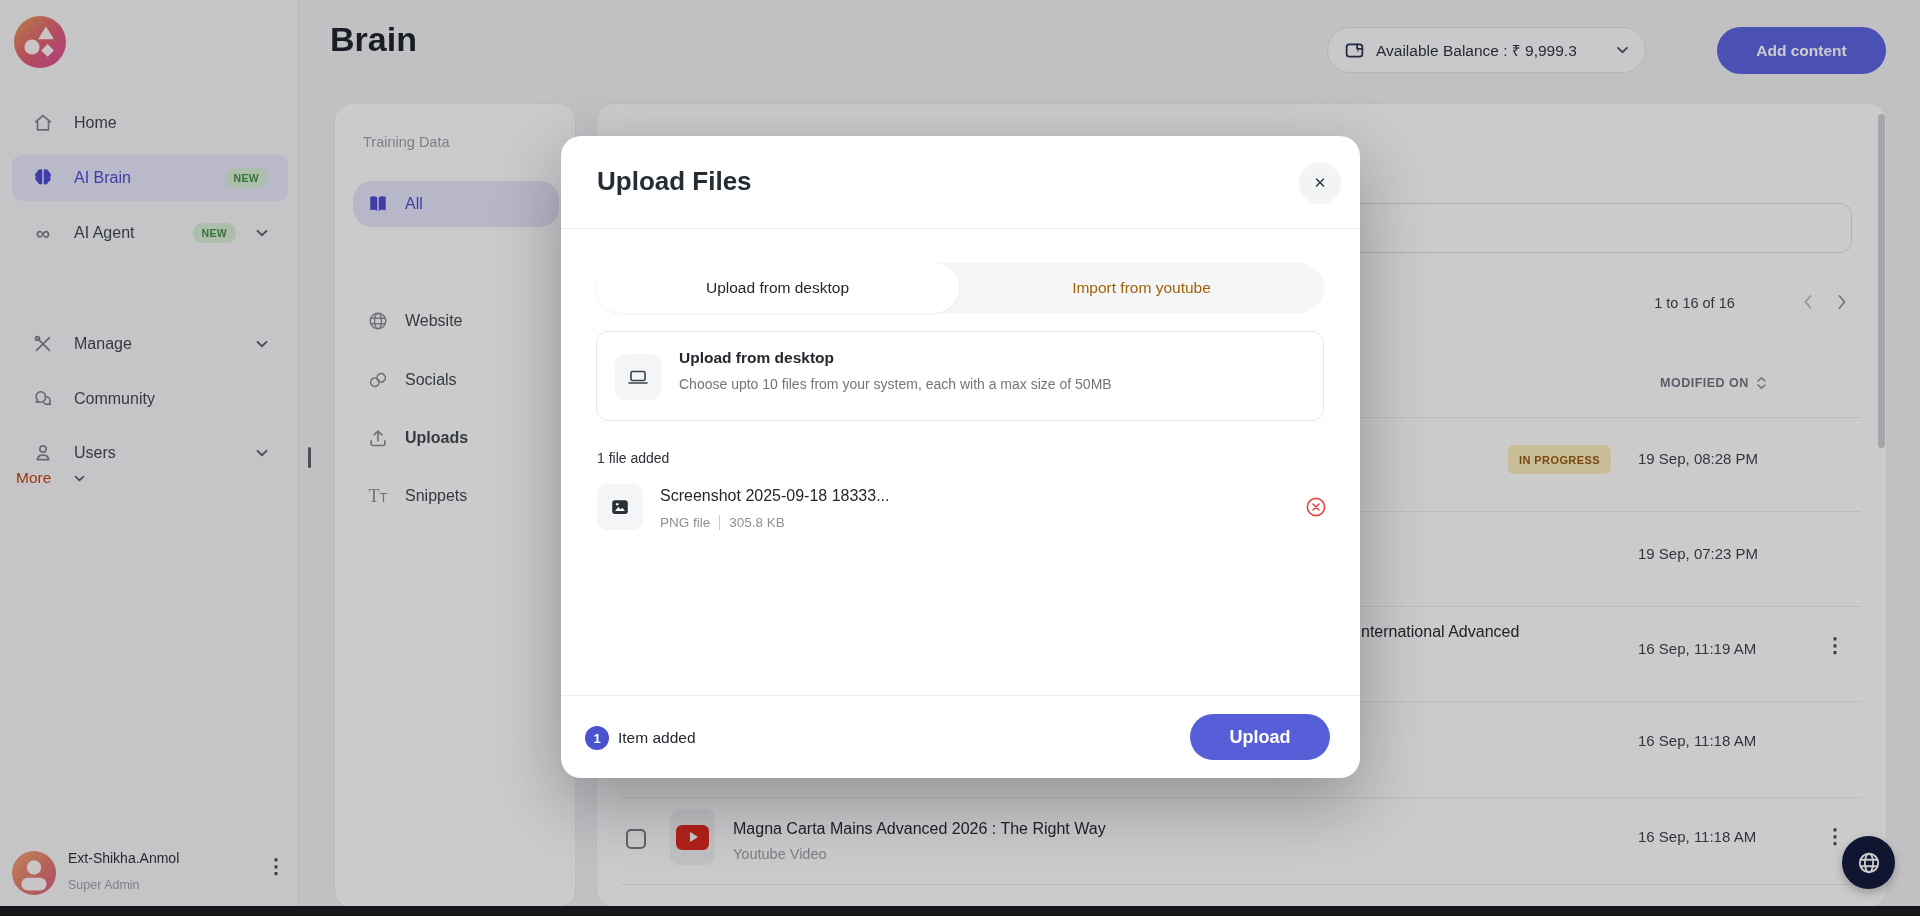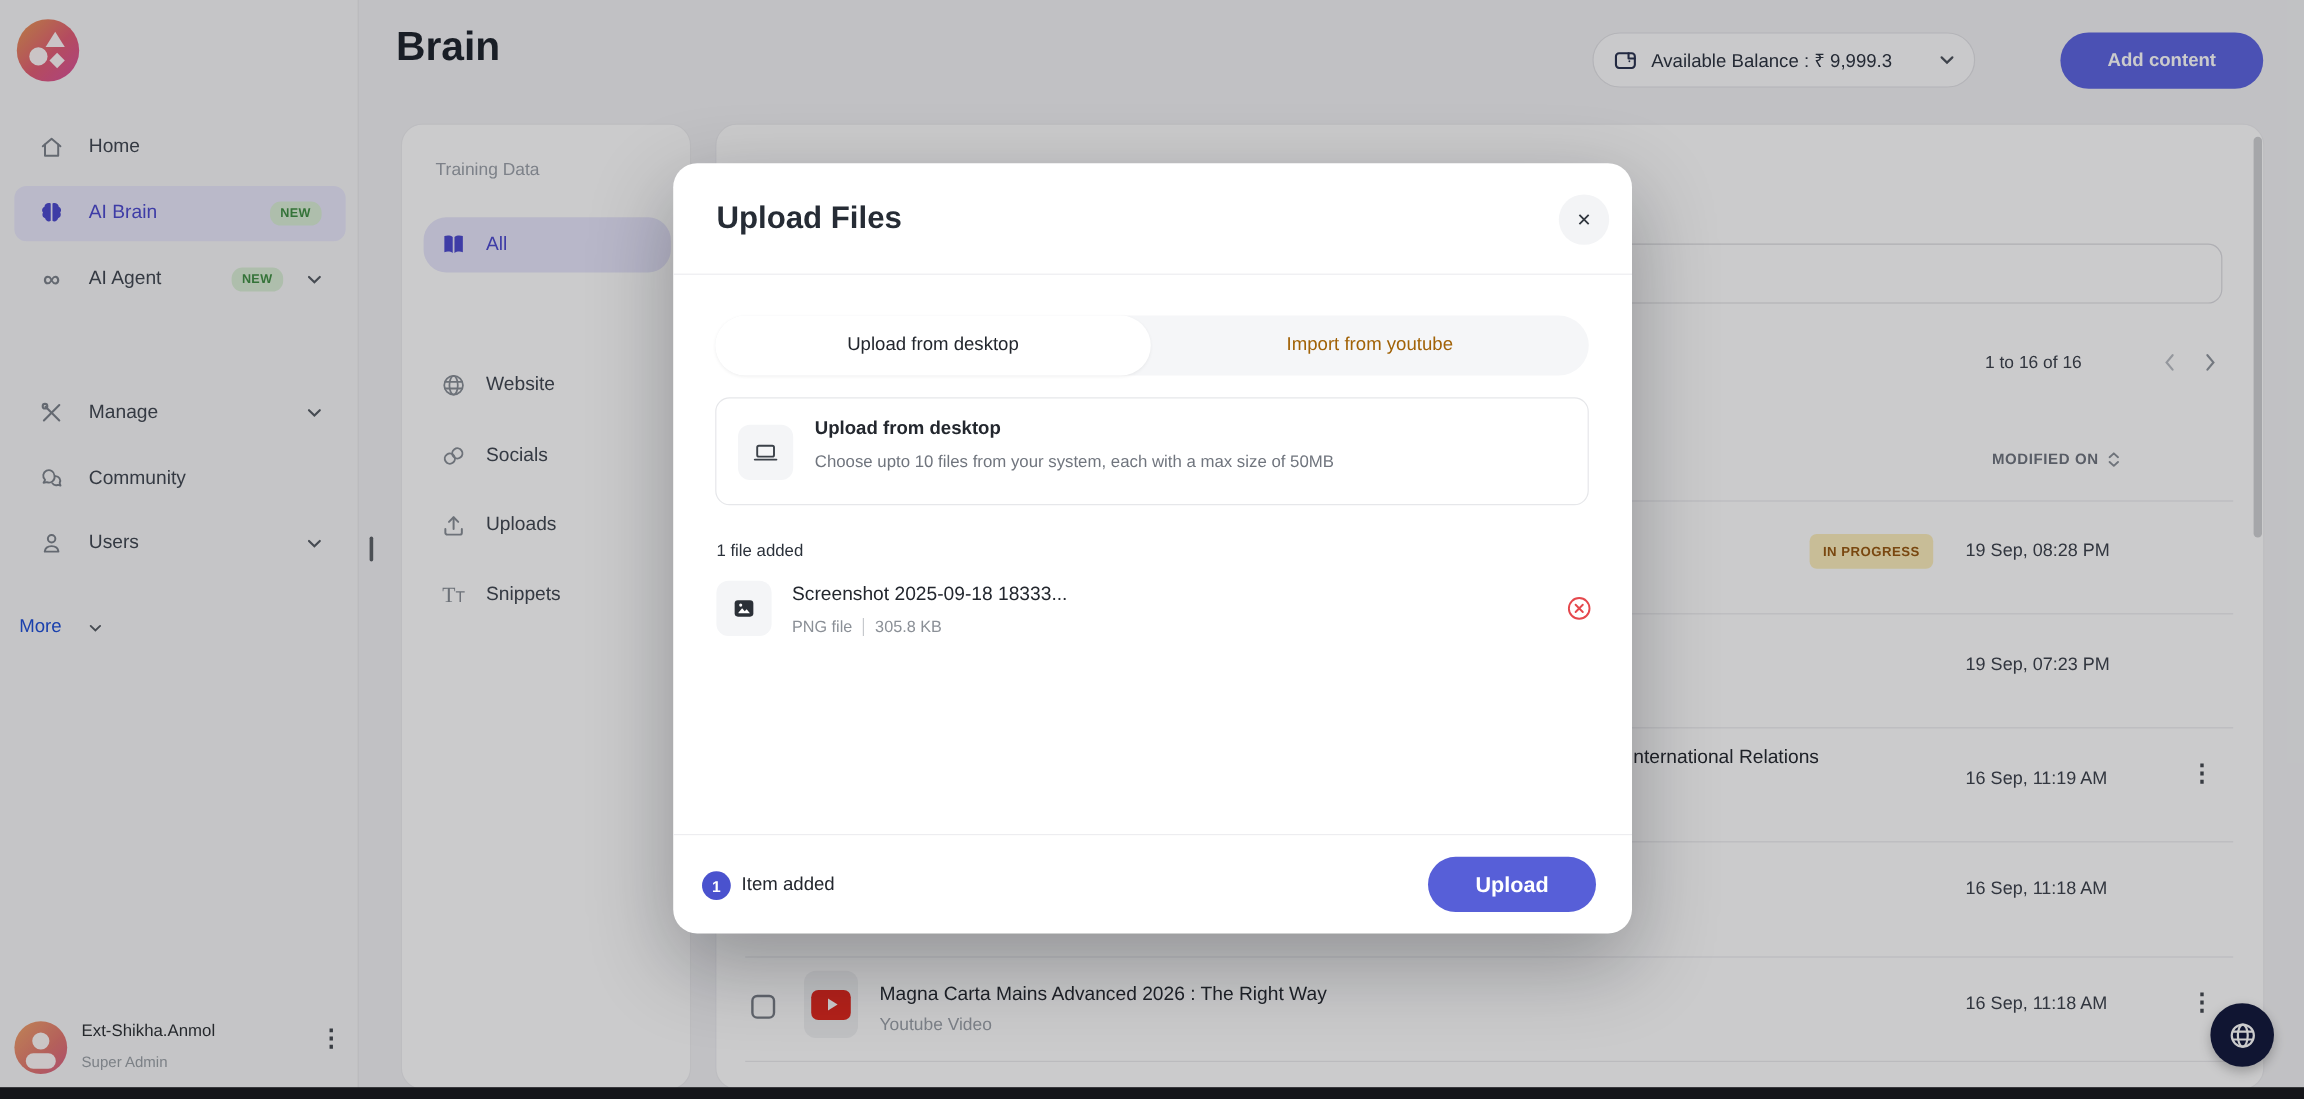--- a/index.html
+++ b/index.html
@@ -111,21 +111,21 @@
           </svg>
       </span>
       <span>Users</span>
       <span class="chev" style="margin-left:auto;">
           <svg width="12" height="8" viewBox="0 0 12 8" fill="none" stroke="currentColor" stroke-width="1.8" stroke-linecap="round">
             <path d="M1.5 1.8 6 6.2l4.5-4.4"></path>
           </svg>
         </span>
     </div>
 
-    <div class="a flex" style="left:16px;top:514px;gap:23px;color:#1d4ed8;font-size:15.5px;cursor:pointer;">
+    <div class="a flex" style="left:16px;top:469px;gap:23px;color:#c2410c;font-size:15.5px;cursor:pointer;">
       <span>More</span>
       <span class="chev">
           <svg width="11" height="7" viewBox="0 0 12 8" fill="none" stroke="currentColor" stroke-width="1.8" stroke-linecap="round">
             <path d="M1.5 1.8 6 6.2l4.5-4.4"></path>
           </svg>
         </span>
     </div>
 
     <div class="a" style="left:12px;top:851px;width:44px;height:44px;border-radius:50%;background:linear-gradient(135deg,#f0a468,#e2766f 60%,#d95f86);overflow:hidden;">
       <svg width="44" height="44" viewBox="0 0 24 24">
@@ -186,21 +186,21 @@
     <div class="a titem" style="top:253px;">
       <span class="ic">
         <svg viewBox="0 0 24 24" width="22" height="22" fill="none" stroke="currentColor" stroke-width="1.8">
             <circle cx="8.6" cy="14.4" r="4.6" transform="rotate(-35 8.6 14.4)"></circle>
             <circle cx="15.4" cy="9.6" r="4.6" transform="rotate(-35 15.4 9.6)"></circle>
           </svg>
       </span>
       <span>Socials</span>
     </div>
 
-    <div class="a titem" style="top:311px;">
+    <div class="a titem" style="top:311px;font-weight:bold;">
       <span class="ic">
         <svg viewBox="0 0 24 24" width="22" height="22" fill="none" stroke="currentColor" stroke-width="1.8" stroke-linecap="round" stroke-linejoin="round">
             <path d="M12 15V4.6"></path>
             <polyline points="7.8,8.6 12,4.4 16.2,8.6"></polyline>
             <path d="M4.5 15v3.4A1.8 1.8 0 0 0 6.3 20.2h11.4a1.8 1.8 0 0 0 1.8-1.8V15"></path>
           </svg>
       </span>
       <span>Uploads</span>
     </div>
 
@@ -245,21 +245,21 @@
     <div class="a divl" style="left:24px;top:693px;width:1240px;"></div>
     <div class="a divl" style="left:24px;top:780px;width:1240px;"></div>
 
     <div class="a flex" style="left:911px;top:341px;width:103px;height:29px;justify-content:center;border-radius:6px;background:#fceebb;">
       <span style="font-size:11px;font-weight:bold;letter-spacing:.4px;color:#96570f;">IN PROGRESS</span>
     </div>
     <div class="a datecell" style="left:1041px;top:346px;">19 Sep, 08:28 PM</div>
 
     <div class="a datecell" style="left:1041px;top:441px;">19 Sep, 07:23 PM</div>
 
-    <div class="a" style="left:764px;top:519px;font-size:16px;color:#23272e;">nternational Relations</div>
+    <div class="a" style="left:764px;top:519px;font-size:16px;color:#23272e;">nternational Advanced</div>
     <div class="a datecell" style="left:1041px;top:536px;">16 Sep, 11:19 AM</div>
     <div class="a kebab" style="left:1228px;top:531px;">⋮</div>
 
     <div class="a datecell" style="left:1041px;top:628px;">16 Sep, 11:18 AM</div>
 
     <div class="a" style="left:29px;top:725px;width:20px;height:20px;border:2px solid #767c84;border-radius:5px;background:#fff;cursor:pointer;"></div>
     <div class="a flex" style="left:73px;top:705px;width:45px;height:56px;border-radius:10px;background:#f1f2f4;justify-content:center;">
       <div class="flex" style="width:33px;height:25px;border-radius:6px;background:#e0261c;justify-content:center;">
         <div style="width:0;height:0;border-left:8px solid #fff;border-top:5px solid transparent;border-bottom:5px solid transparent;margin-left:2px;"></div>
       </div>

